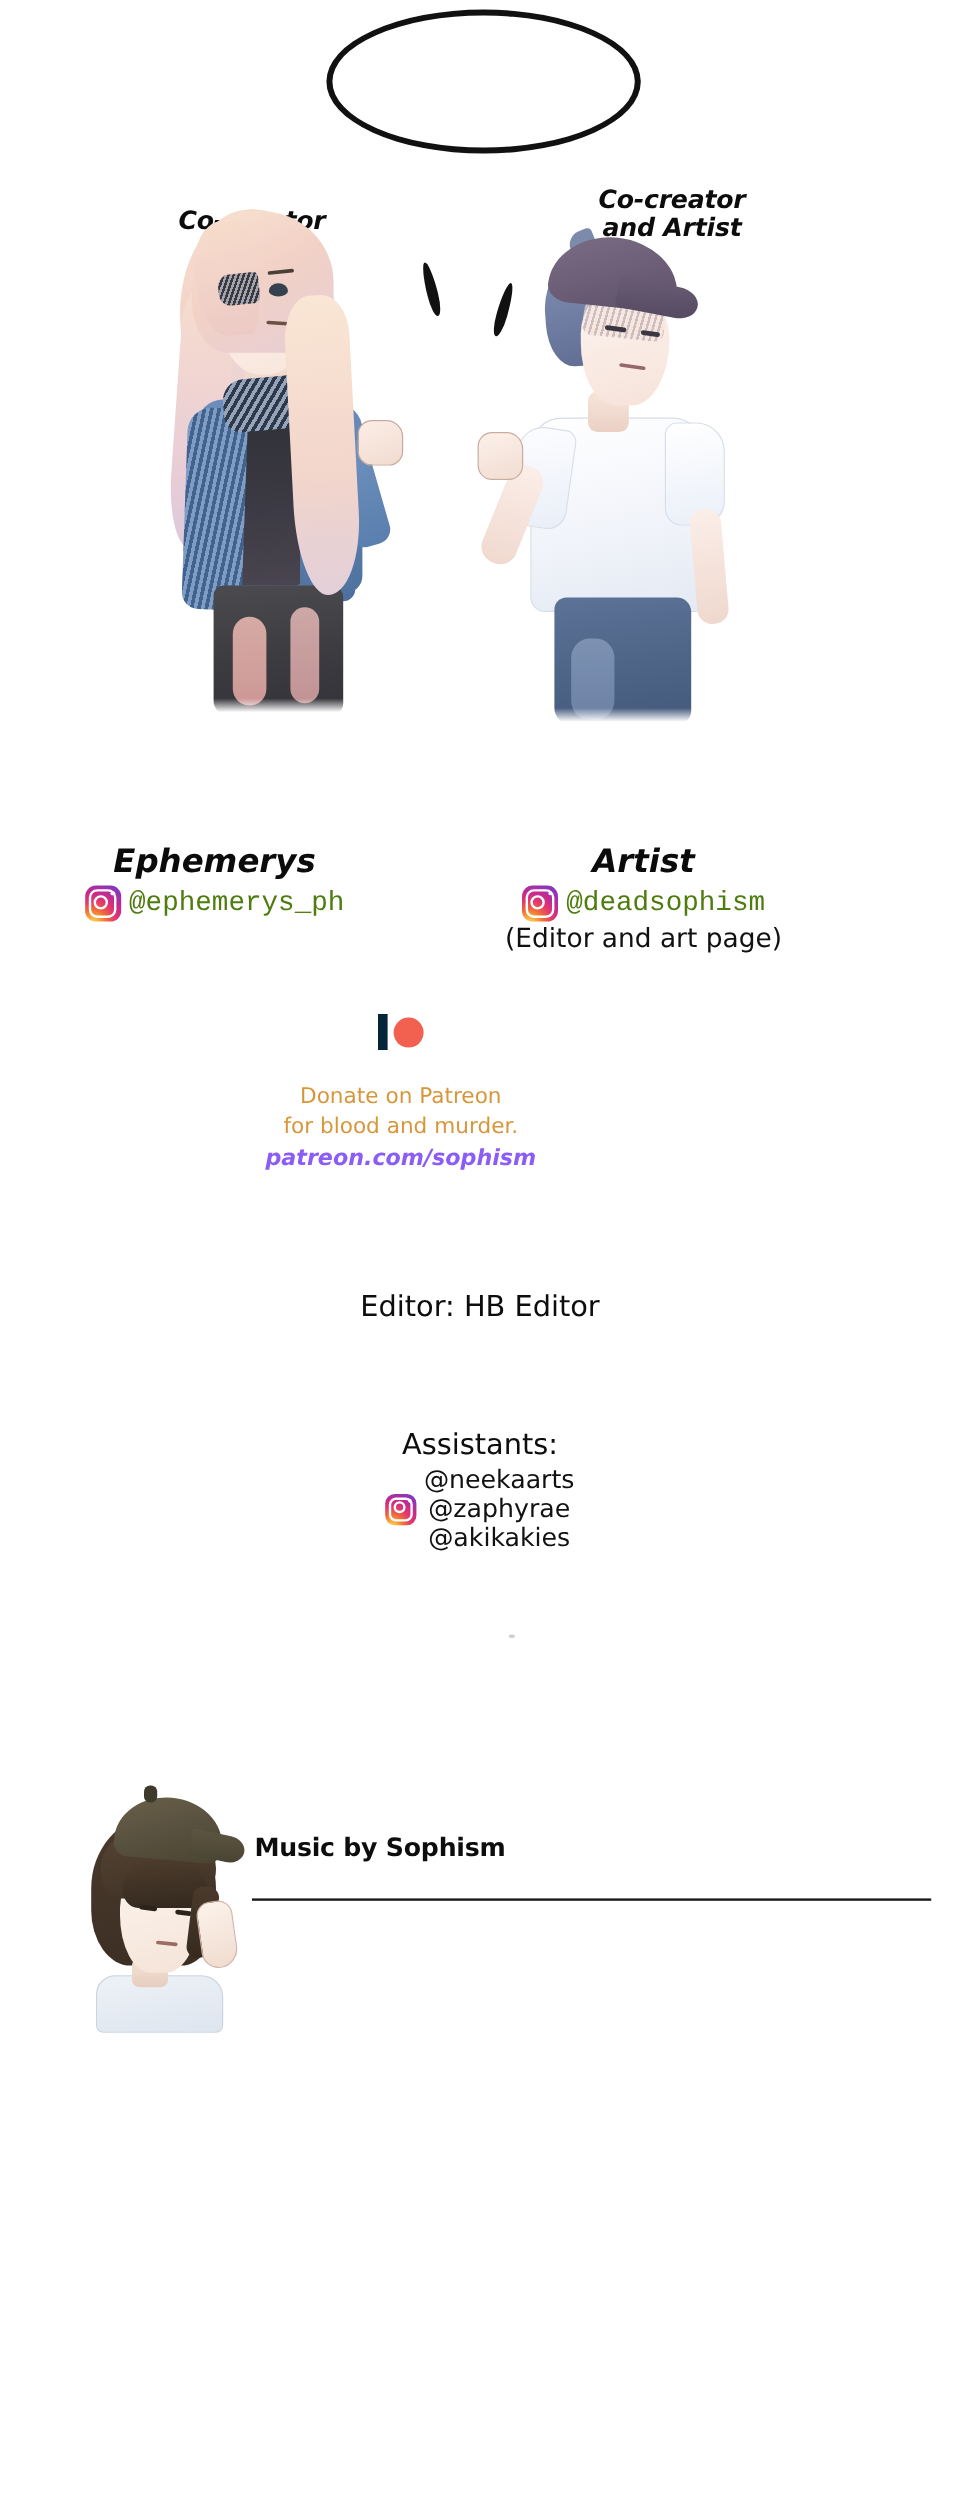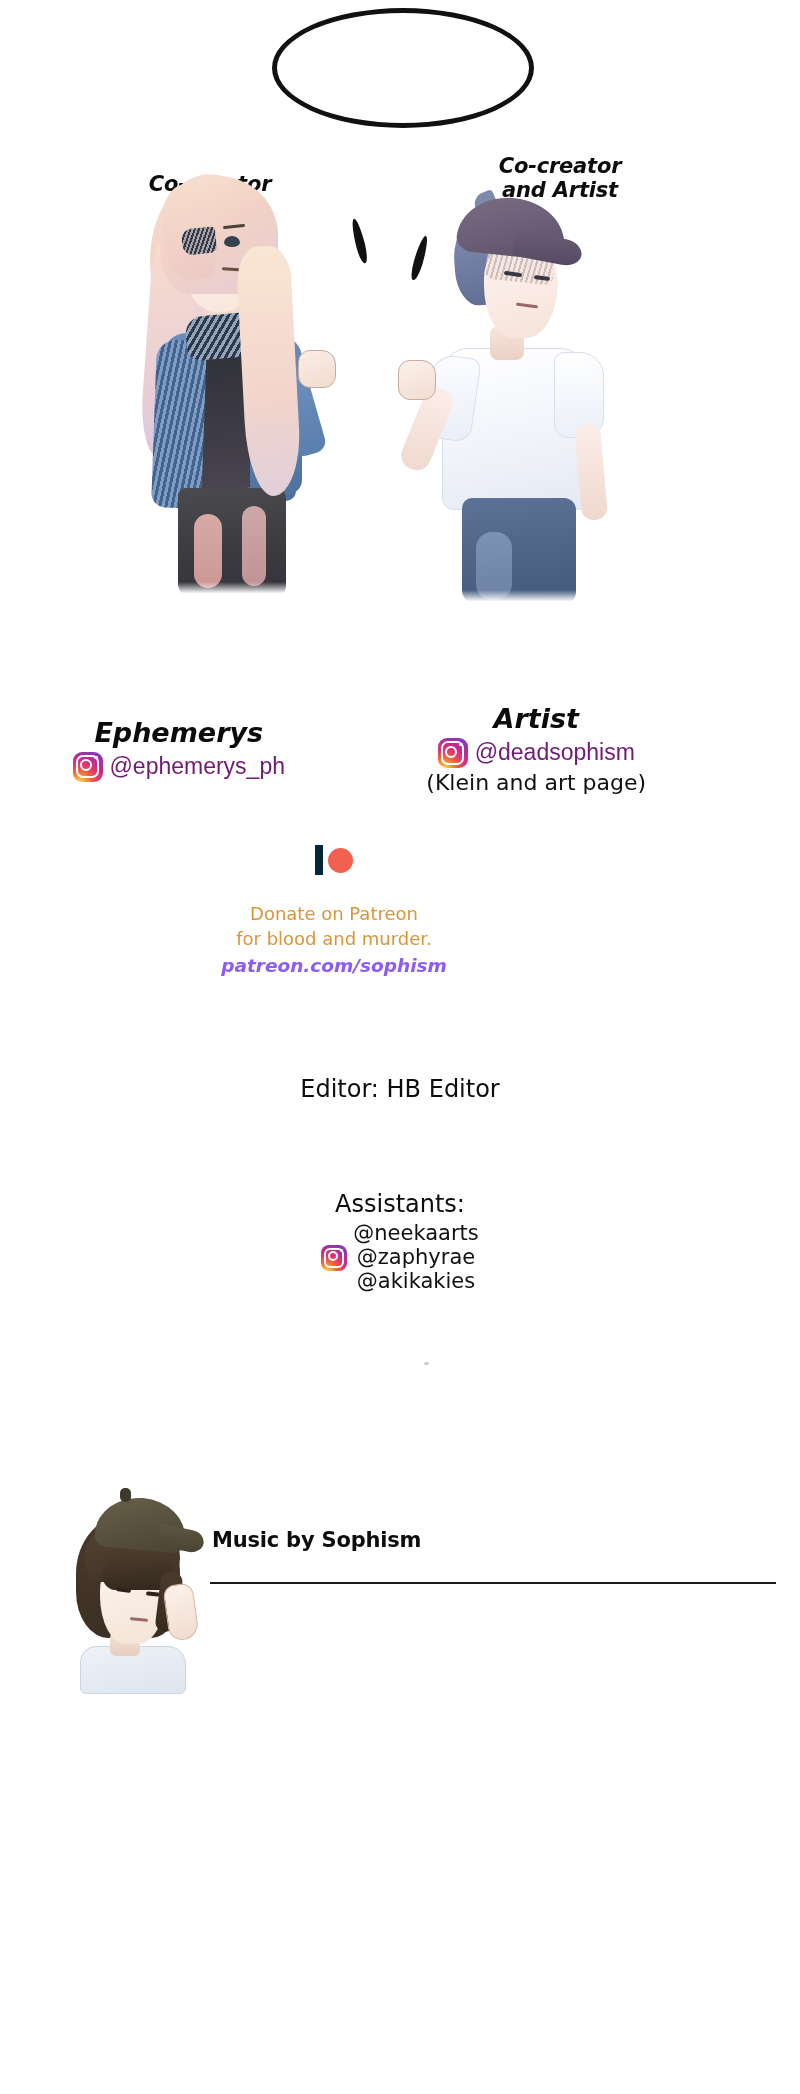--- a/index.html
+++ b/index.html
@@ -299,21 +299,20 @@
     background: linear-gradient(180deg,rgba(255,255,255,0),#ffffff 72%);
   }
 
   
   .credits-row {
     position: absolute;
     left: 0;
     top: 705px;
     width: 715px;
     display: flex;
-    align-items: center;
   }
   .credit-col {
     flex: 1 1 50%;
     text-align: center;
   }
   .credit-name {
     font-family: "DejaVu Sans", sans-serif;
     font-weight: bold;
     font-style: italic;
     font-size: 27px;
@@ -321,23 +320,23 @@
     line-height: 1.0;
     margin-bottom: 6px;
   }
   .credit-handle-row {
     display: flex;
     align-items: center;
     justify-content: center;
     gap: 7px;
   }
   .credit-handle {
-    font-family: Liberation Sans, sans-serif;
+    font-family: Liberation Mono, monospace;
     font-size: 23px;
-    color: #701a75;
+    color: #4d7c0f;
     line-height: 1.1;
   }
   .credit-sub {
     font-family: "DejaVu Sans", sans-serif;
     font-size: 22px;
     color: #111;
     margin-top: 3px;
     line-height: 1.1;
   }
 
@@ -653,21 +652,21 @@
   </div>
 
   <div class="credit-col">
     <div class="credit-name">Artist</div>
     <div class="credit-handle-row">
       <span class="ig">
         <span class="ig-frame"></span>
       </span>
       <span class="credit-handle">@deadsophism</span>
     </div>
-    <div class="credit-sub">(Klein and art page)</div>
+    <div class="credit-sub">(Editor and art page)</div>
   </div>
 
 </div>
 
 <div class="patreon-block">
   <span class="patreon-logo">
     <span class="patreon-bar"></span>
     <span class="patreon-dot"></span>
   </span>
   <div class="patreon-lines">

